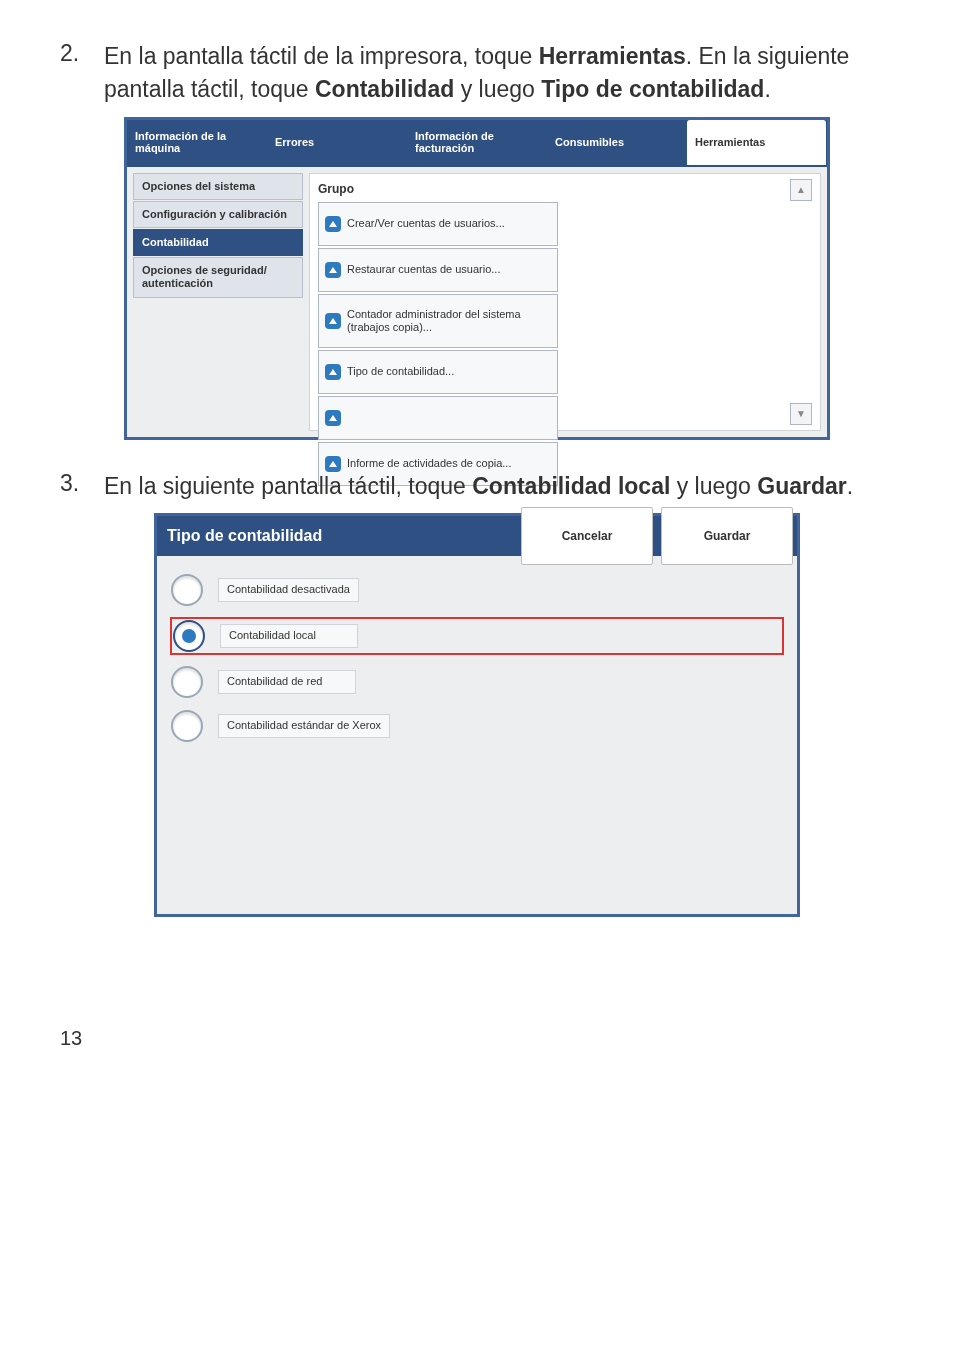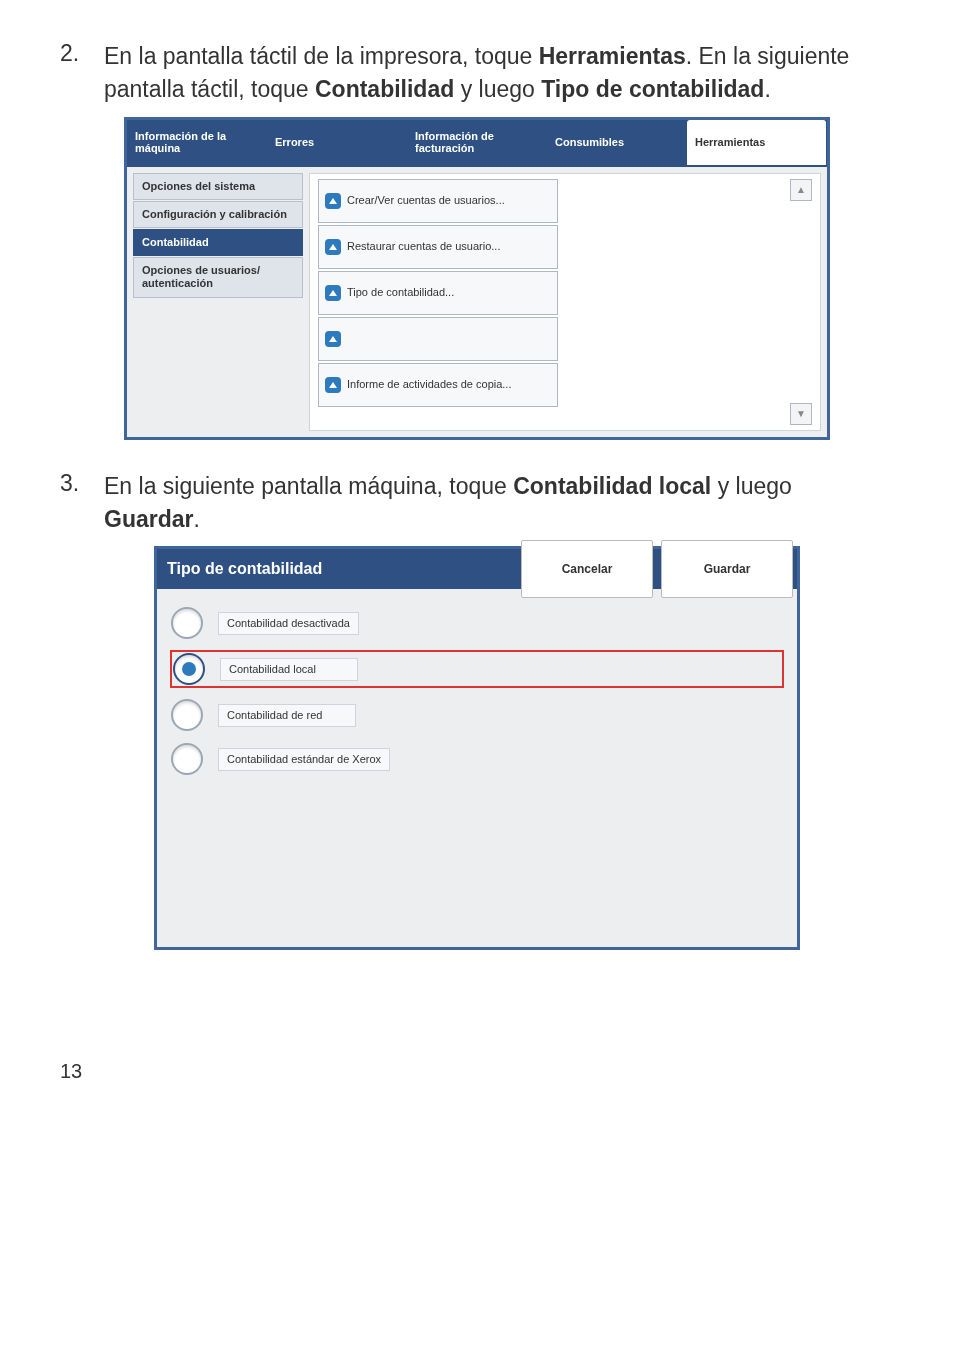--- a/index.html
+++ b/index.html
@@ -191,32 +191,37 @@
       <div class="sc1-tab">Errores</div>
       <div class="sc1-tab">Información de facturación</div>
       <div class="sc1-tab">Consumibles</div>
       <div class="sc1-tab active">Herramientas</div>
     </div>
     <div class="sc1-body">
       <div class="sc1-sidebar">
         <div class="sc1-side-item">Opciones del sistema</div>
         <div class="sc1-side-item">Configuración y calibración</div>
         <div class="sc1-side-item sel">Contabilidad</div>
-        <div class="sc1-side-item">Opciones de usuarios/ autenticación</div>
+        <div class="sc1-side-item">Opciones de seguridad/ autenticación</div>
       </div>
       <div class="sc1-main">
         <div class="sc1-main-left">
+          <div class="sc1-grupo">Grupo</div>
           <div class="sc1-list">
             <div class="sc1-entry">
                 <span class="blue-icon"></span>
                 <span>Crear/Ver cuentas de usuarios...</span>
               </div>
             <div class="sc1-entry">
                 <span class="blue-icon"></span>
                 <span>Restaurar cuentas de usuario...</span>
+              </div>
+            <div class="sc1-entry">
+                <span class="blue-icon"></span>
+                <span>Contador administrador del sistema (trabajos copia)...</span>
               </div>
             <div class="sc1-entry">
                 <span class="blue-icon"></span>
                 <span>Tipo de contabilidad...</span>
               </div>
             <div class="sc1-entry">
                 <span class="blue-icon"></span>
               </div>
             <div class="sc1-entry">
                 <span class="blue-icon"></span>
@@ -230,21 +235,21 @@
         </div>
       </div>
     </div>
   </div>
 </div>
 
 <div class="step">
   <div class="step-row">
     <div class="step-num">3.</div>
     <div class="step-text">
-      <span>En la siguiente pantalla máquina, toque </span><b>Contabilidad local</b><span> y luego </span><b>Guardar</b><span>.</span>
+      <span>En la siguiente pantalla táctil, toque </span><b>Contabilidad local</b><span> y luego </span><b>Guardar</b><span>.</span>
     </div>
   </div>
 
   <div class="sc2">
     <div class="sc2-head">
       <div class="sc2-title">Tipo de contabilidad</div>
       <div class="sc2-btn">Cancelar</div>
       <div class="sc2-btn">Guardar</div>
     </div>
     <div class="sc2-body">

